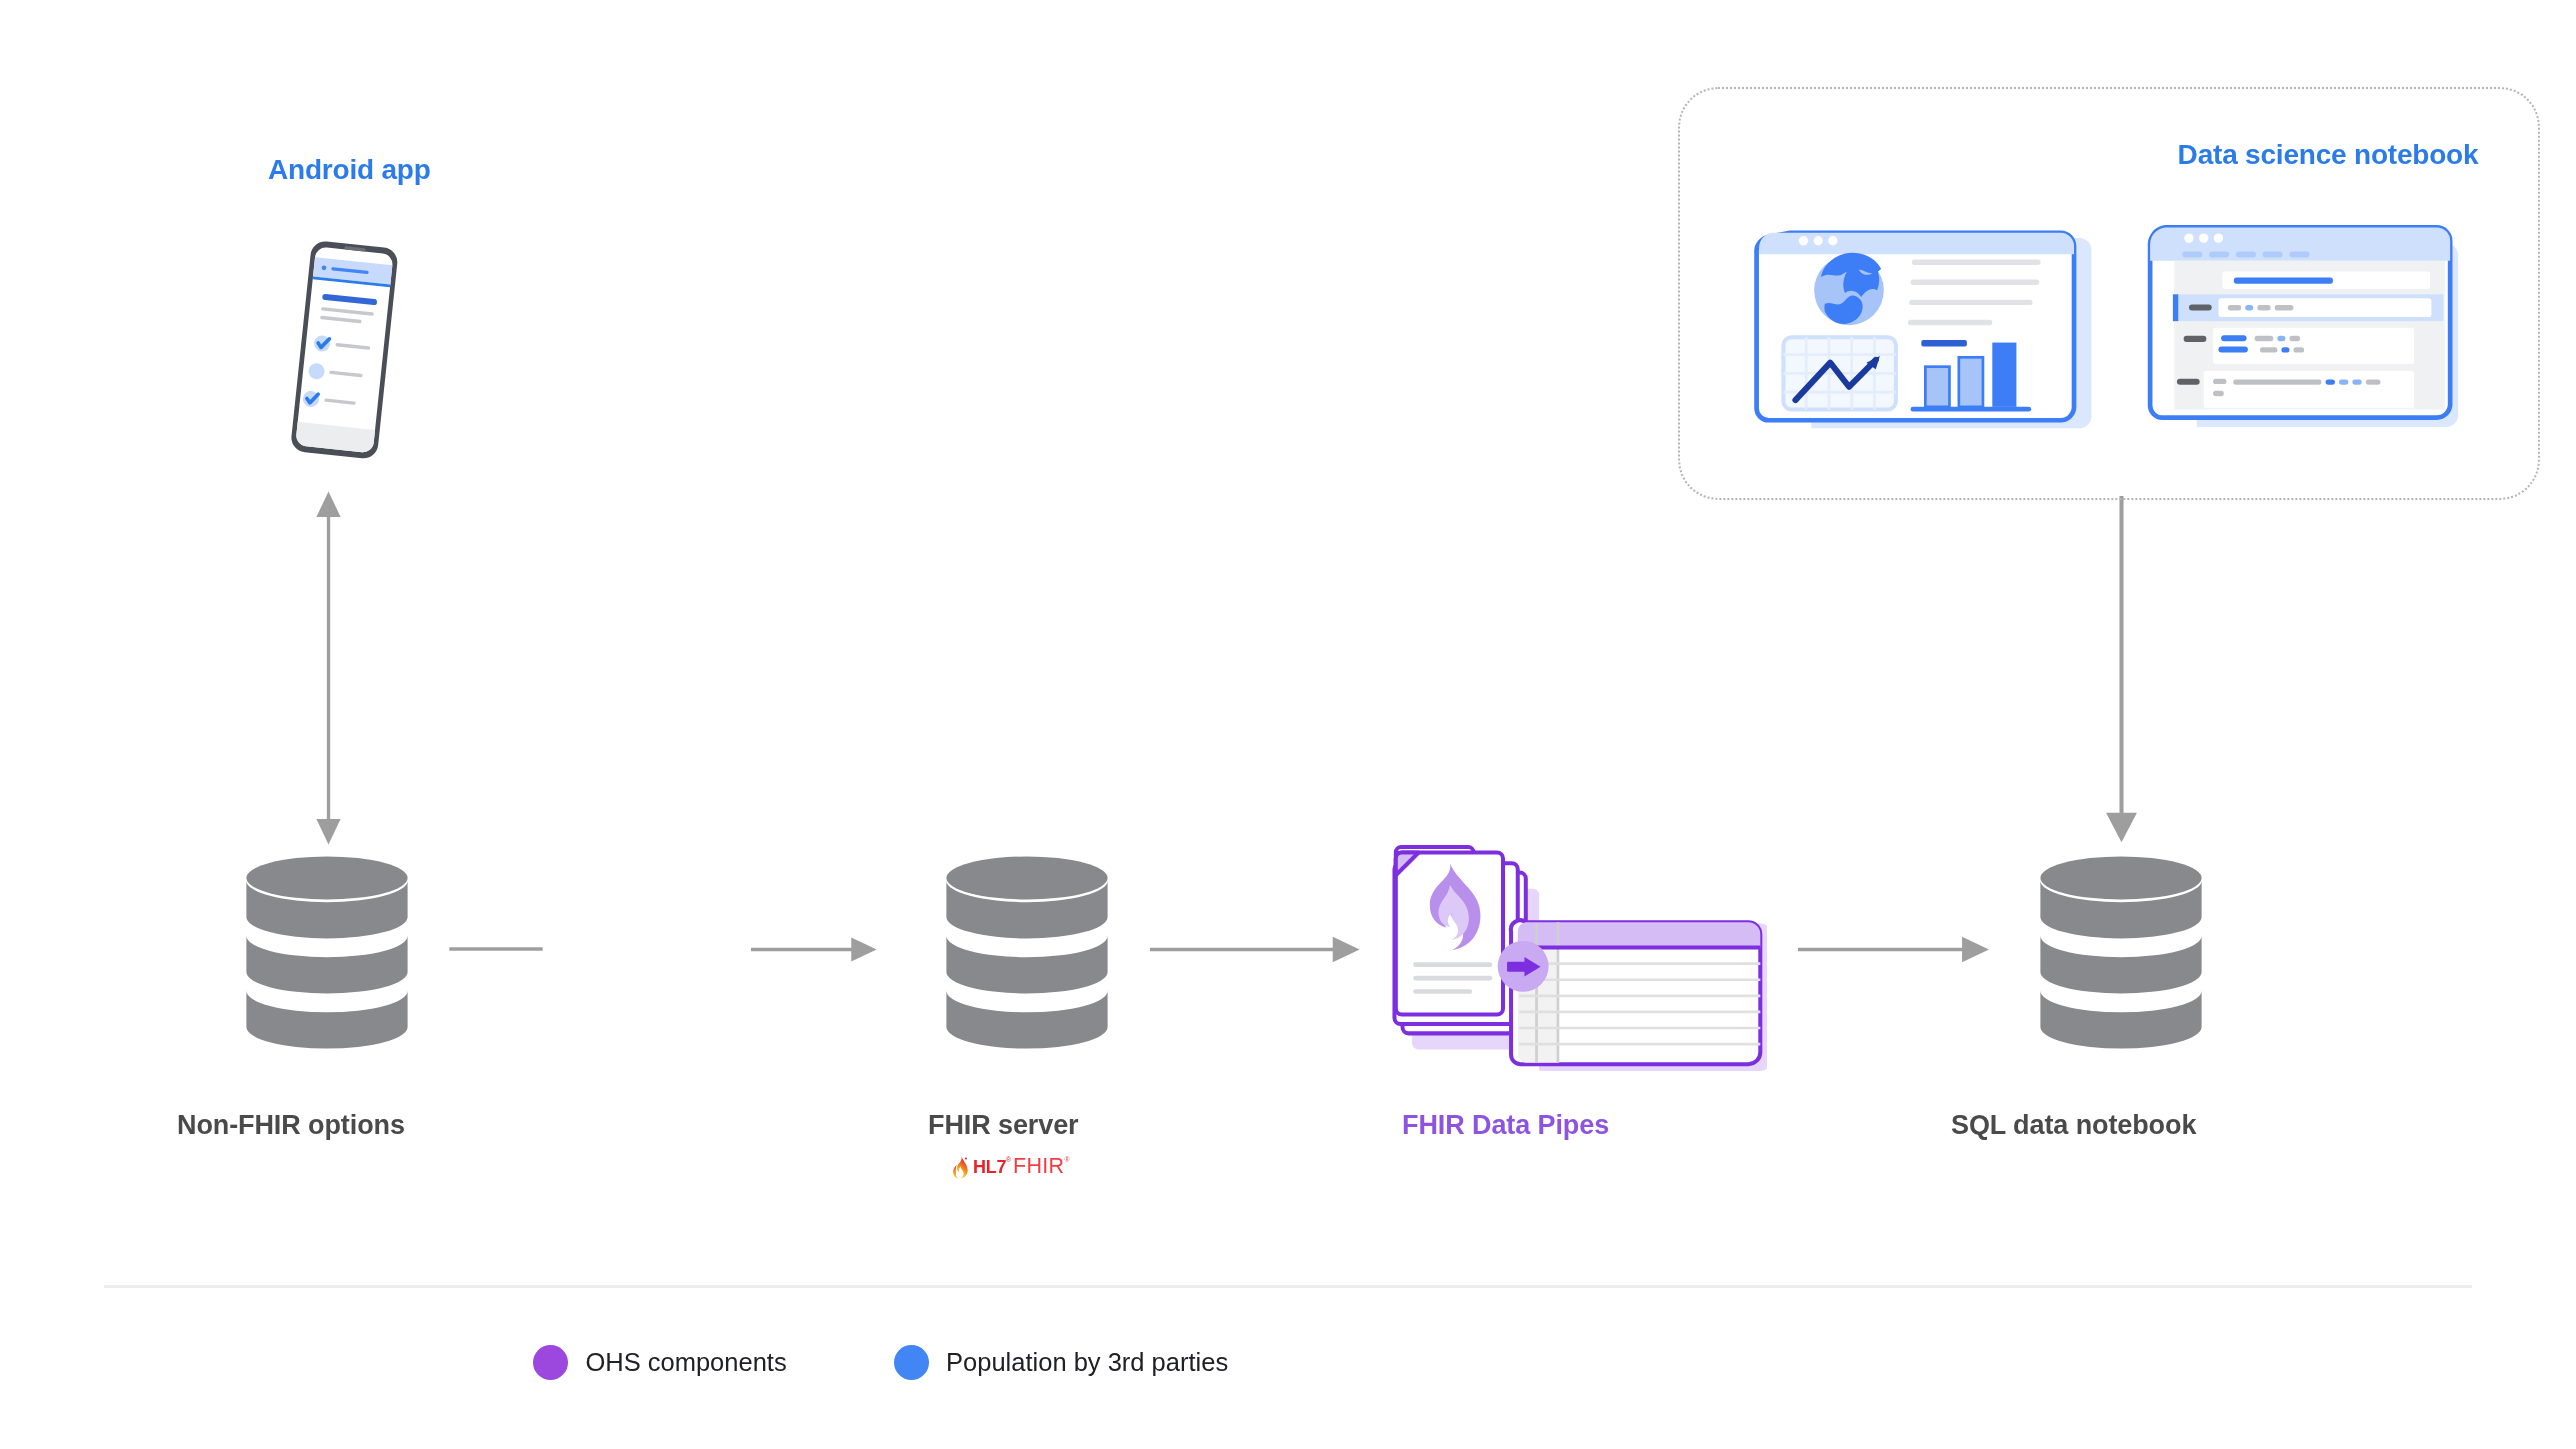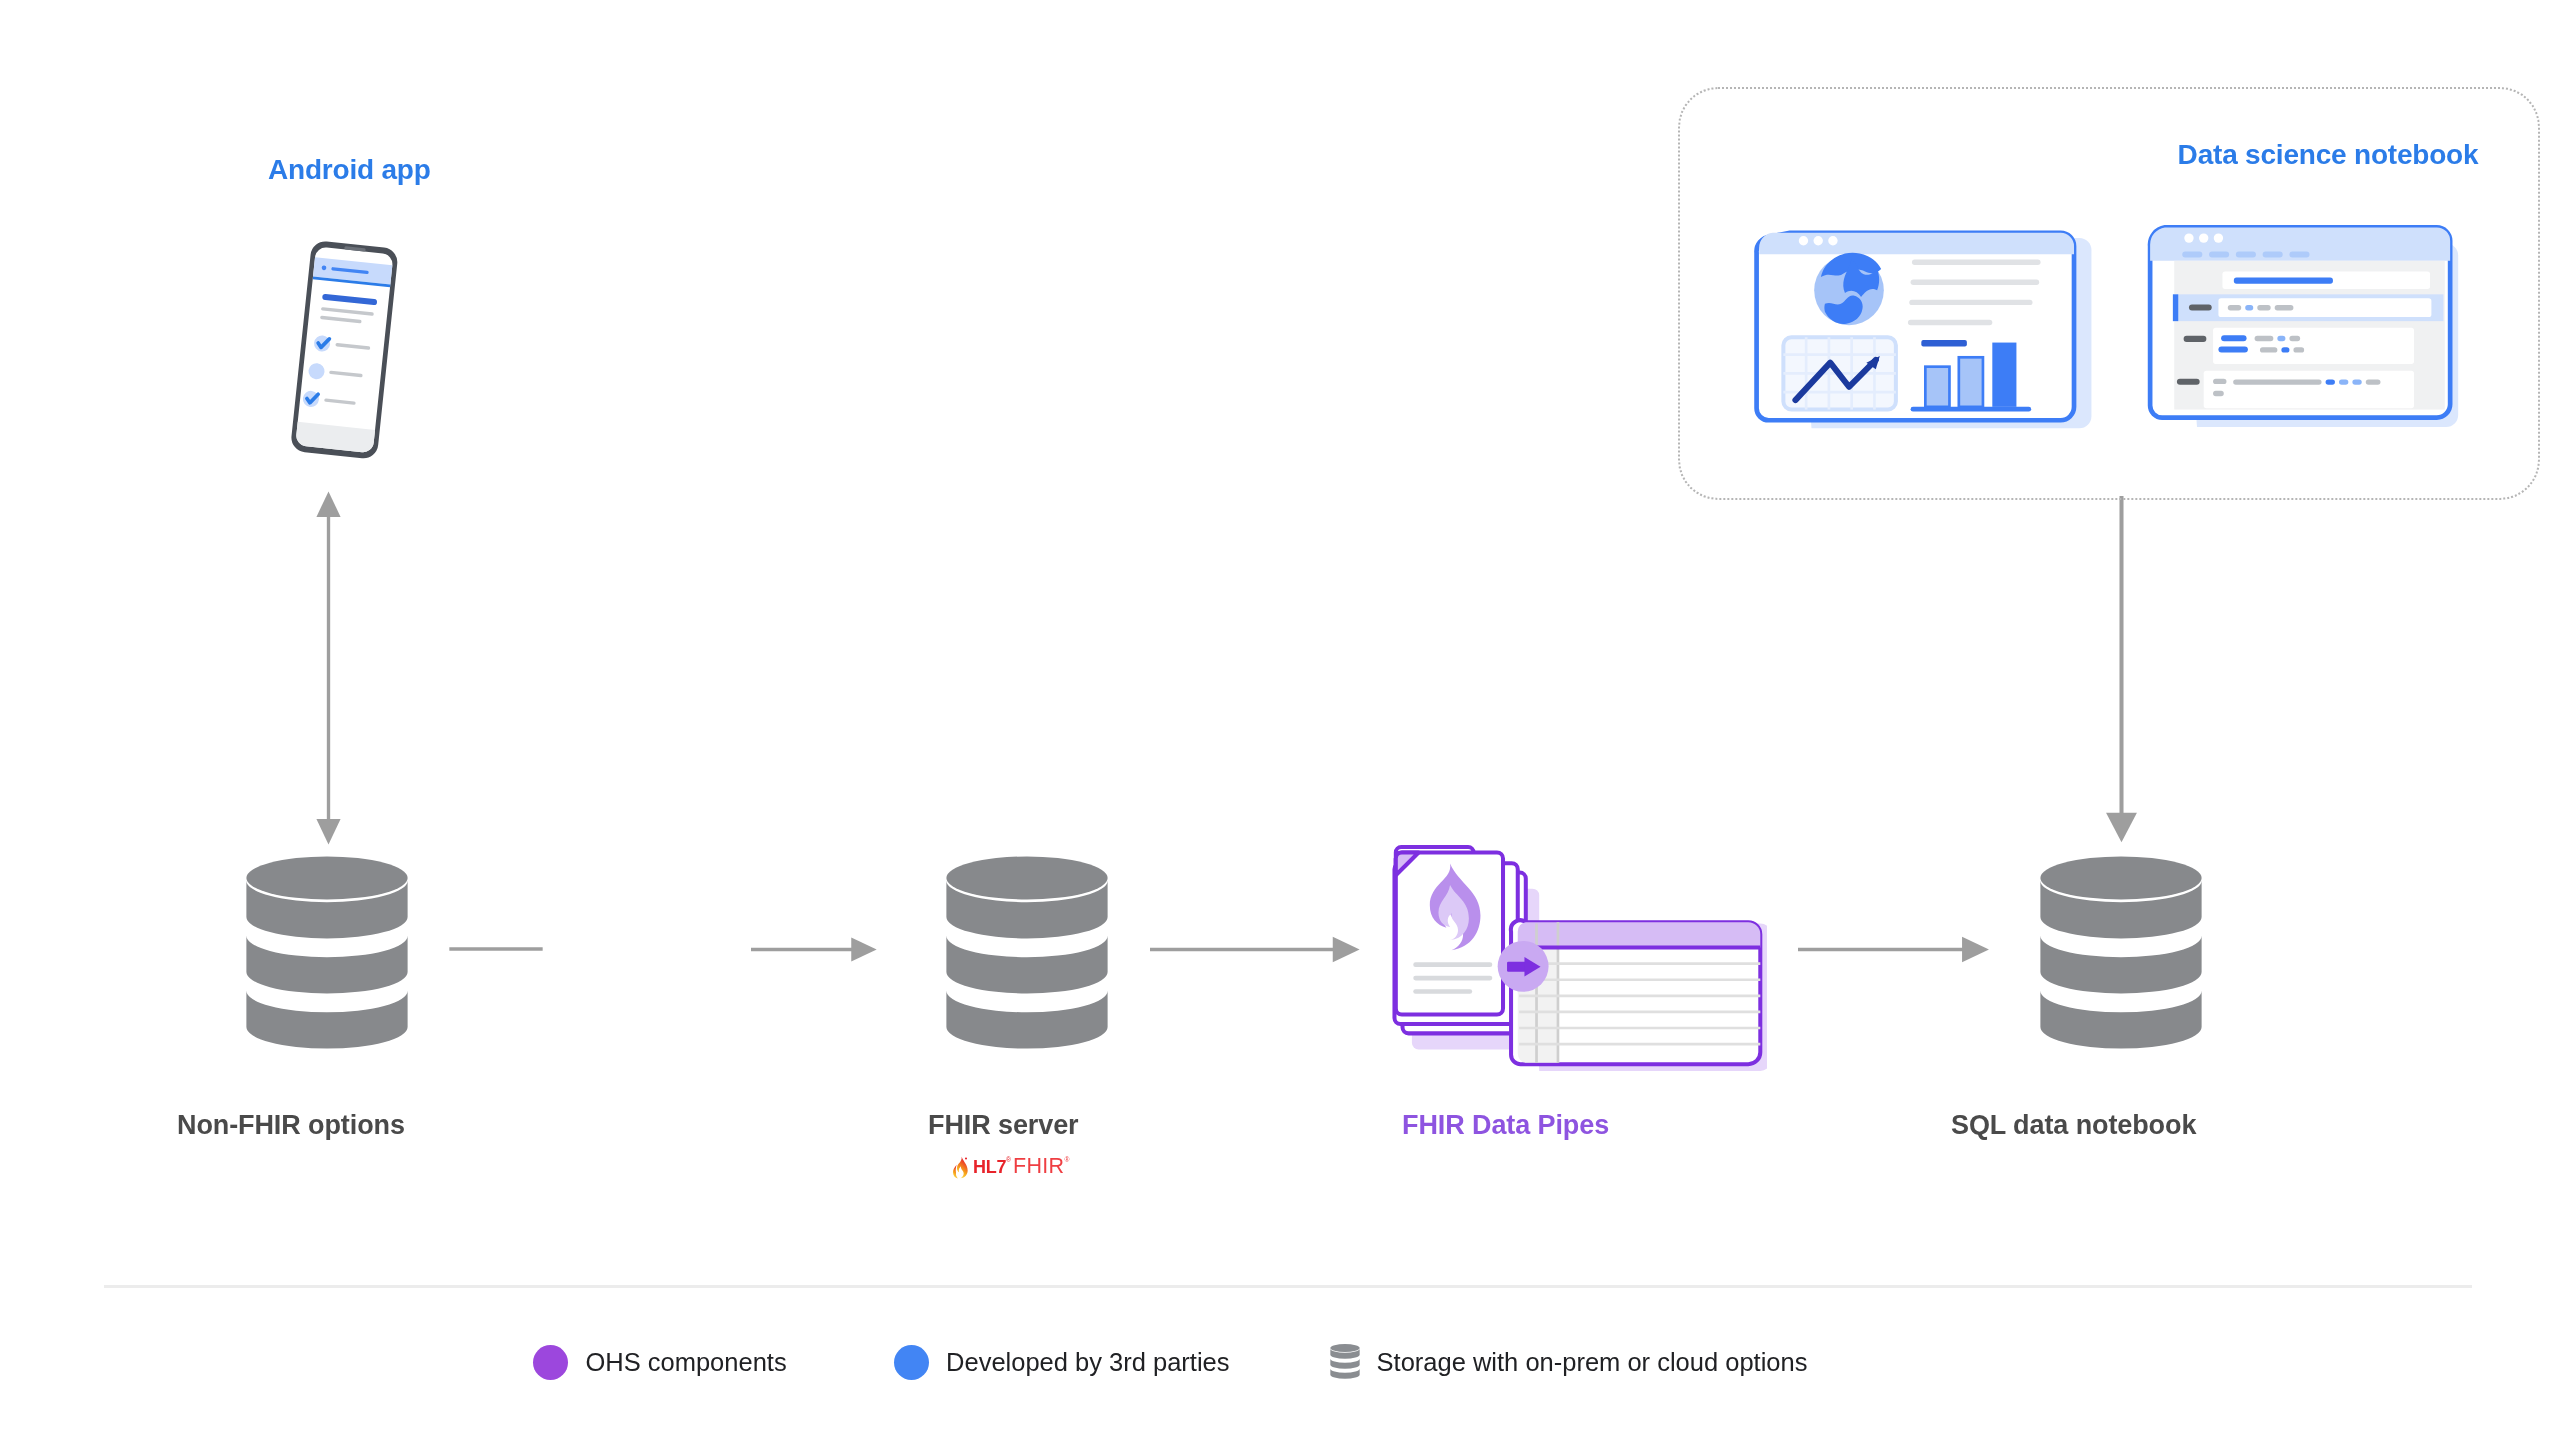--- a/index.html
+++ b/index.html
@@ -393,32 +393,19 @@
 
   <div class="legend-row" style="left:533px; top:1332px; height:60px;">
 
     <div class="legend-item" style="margin-right:107px;justify-content:flex-end;">
       <span class="legend-dot" style="width:35px; height:35px; background:#9c47dd; margin-right:17.4px;"></span>
       <span class="legend-text" style="font-size:25.5px;">OHS components</span>
     </div>
 
     <div class="legend-item" style="margin-right:99px;">
       <span class="legend-dot" style="width:35px; height:35px; background:#4285f4; margin-right:17.4px;"></span>
-      <span class="legend-text" style="font-size:25.5px;">Developed by 3rd parties</span>
+      <span class="legend-text" style="font-size:25.5px;">Population by 3rd parties</span>
     </div>
 
-    <div class="legend-item">
-      <span style="margin-right:16px; display:inline-flex;">
-        <svg width="32" height="38" viewBox="0 0 48 56">
-          <g fill="#8a8d91">
-            <path d="M2 8 v9 a22 6 0 0 0 44 0 v-9 a22 6 0 0 1 -44 0 z"></path>
-            <path d="M2 23 v9 a22 6 0 0 0 44 0 v-9 a22 6 0 0 1 -44 0 z"></path>
-            <path d="M2 38 v9 a22 6 0 0 0 44 0 v-9 a22 6 0 0 1 -44 0 z"></path>
-            <ellipse cx="24" cy="7" rx="22" ry="6"></ellipse>
-          </g>
-        </svg>
-      </span>
-      <span class="legend-text" style="font-size:25.5px;">Storage with on-prem or cloud options</span>
-    </div>
   </div>
 
 </div>
 
 
 </body></html>

